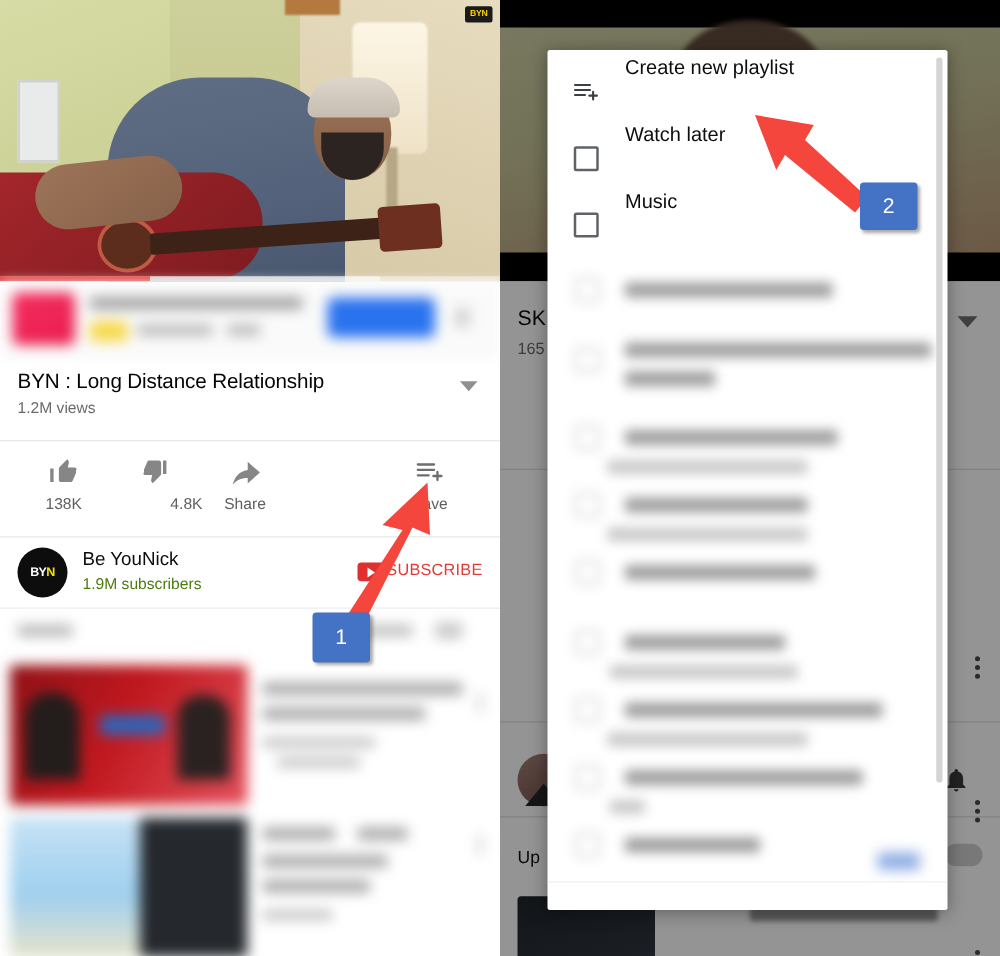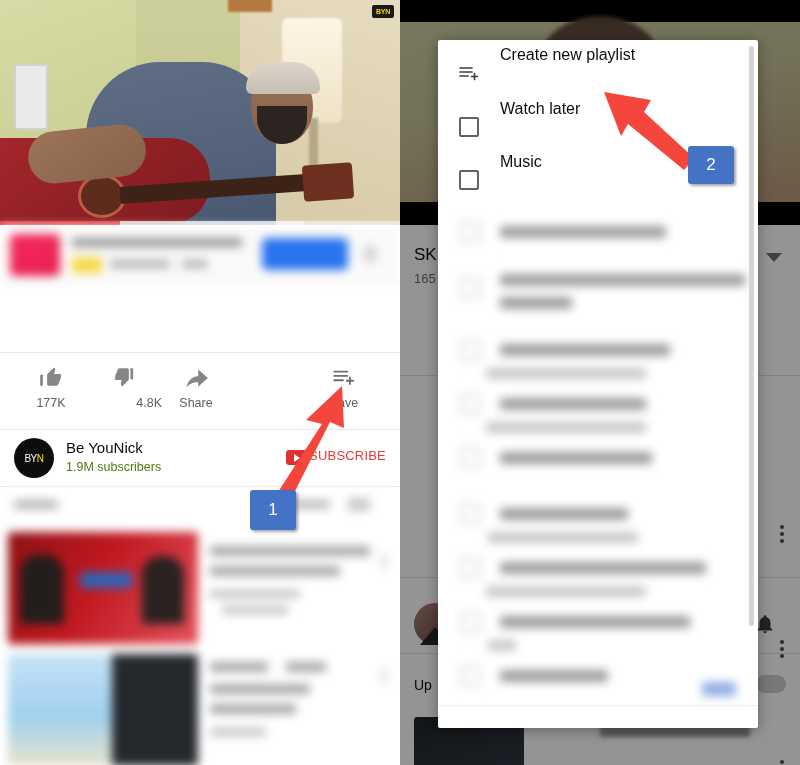--- a/index.html
+++ b/index.html
@@ -64,21 +64,21 @@
   .actions{position:absolute;left:0;top:362px;width:400px;height:58px;}
   .act{position:absolute;top:0;width:74px;text-align:center;}
   .act .ico{height:30px;display:flex;align-items:center;justify-content:center;}
   .act .lbl{font-size:12.5px;color:#606060;margin-top:4px;display:block;}
   .act.a1{left:14px;}.act.a2{left:88px;text-align:right;}.act.a3{left:159px;}.act.a4{left:232px;}.act.a5{left:307px;}
 
   .divider{position:absolute;left:0;width:400px;height:1px;background:#e8e8e8;}
 
   .chrow{position:absolute;left:0;top:430px;width:400px;height:56px;}
   .avatar{position:absolute;left:14px;top:8px;width:40px;height:40px;border-radius:50%;background:#0d0d0d;
-    display:flex;align-items:center;justify-content:center;font-size:10px;font-weight:normal;color:#fff;letter-spacing:-.5px;}
+    display:flex;align-items:center;justify-content:center;font-size:10px;font-weight:bold;color:#fff;letter-spacing:-.5px;}
   .avatar em{font-style:normal;color:#f5e400;}
   .chname{position:absolute;left:66px;top:9px;font-size:15px;color:#0d0d0d;}
   .chsubs{position:absolute;left:66px;top:30px;font-size:12.5px;color:#4d7c0f;}
   .subbtn{position:absolute;right:14px;top:18px;font-size:13px;color:#e23a36;font-weight:500;letter-spacing:.2px;}
   .ytplay{position:absolute;right:92px;top:20px;width:22px;height:15px;background:#e02f2f;border-radius:3px;
     display:flex;align-items:center;justify-content:center;}
   .ytplay::after{content:"";border-left:6px solid #fff;border-top:4px solid transparent;border-bottom:4px solid transparent;}
 
   
   .sug-wrap{position:absolute;left:0;top:490px;width:400px;height:275px;filter:blur(5px);background:#fff;}
@@ -187,31 +187,36 @@
     <div class="ad-strip">
       <div class="ad-thumb"></div>
       <div class="ad-l1"></div>
       <div class="ad-l2"></div>
       <div class="ad-l3"></div>
       <div class="ad-l4"></div>
       <div class="ad-btn"></div>
       <div class="ad-x"></div>
     </div>
 
+    <div class="vtitle-row">
+      <div class="vtitle">BYN : Long Distance Relationship</div>
+      <div class="vcaret"></div>
+      <div class="vviews">1.2M views</div>
+    </div>
 
     <div class="divider" style="top:352px"></div>
 
     <div class="actions">
       <div class="act a1">
         <div class="ico">
           <svg width="26" height="26" viewBox="0 0 24 24" fill="#868686">
               <path d="M2 20h2.5V10H2v10zm19.6-9.2c0-.9-.7-1.6-1.6-1.6h-5l.8-3.7.02-.3c0-.4-.16-.7-.42-1L14.6 3.2 8.9 8.9c-.3.3-.5.7-.5 1.2v8.3c0 .9.7 1.6 1.6 1.6h7.1c.66 0 1.23-.4 1.47-.97l2.4-5.6c.07-.18.1-.37.1-.57v-1.9z"></path>
             </svg>
         </div>
-        <span class="lbl">177K</span>
+        <span class="lbl">138K</span>
       </div>
       <div class="act a2">
         <div class="ico">
           <svg width="26" height="26" viewBox="0 0 24 24" fill="#868686">
               <path d="M19.5 4H17v10h2.5V4zM2.4 13.2c0 .9.7 1.6 1.6 1.6h5l-.8 3.7-.02.3c0 .4.16.7.42 1L9.4 20.8l5.7-5.7c.3-.3.5-.7.5-1.2V5.6c0-.9-.7-1.6-1.6-1.6H6.9c-.66 0-1.23.4-1.47.97l-2.4 5.6c-.07.18-.1.37-.1.57v1.9z"></path>
             </svg>
         </div>
         <span class="lbl">4.8K</span>
       </div>
       <div class="act a3">

